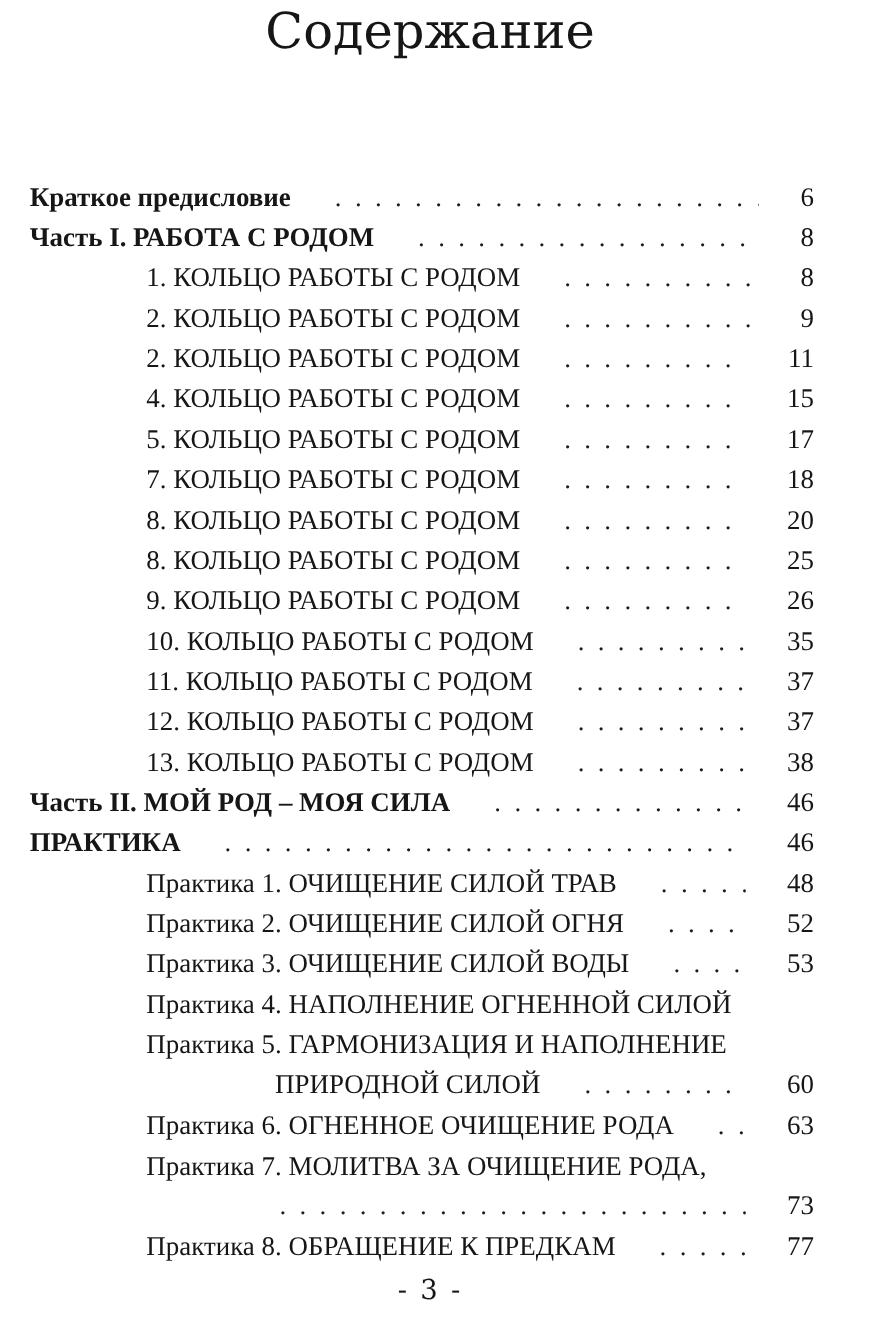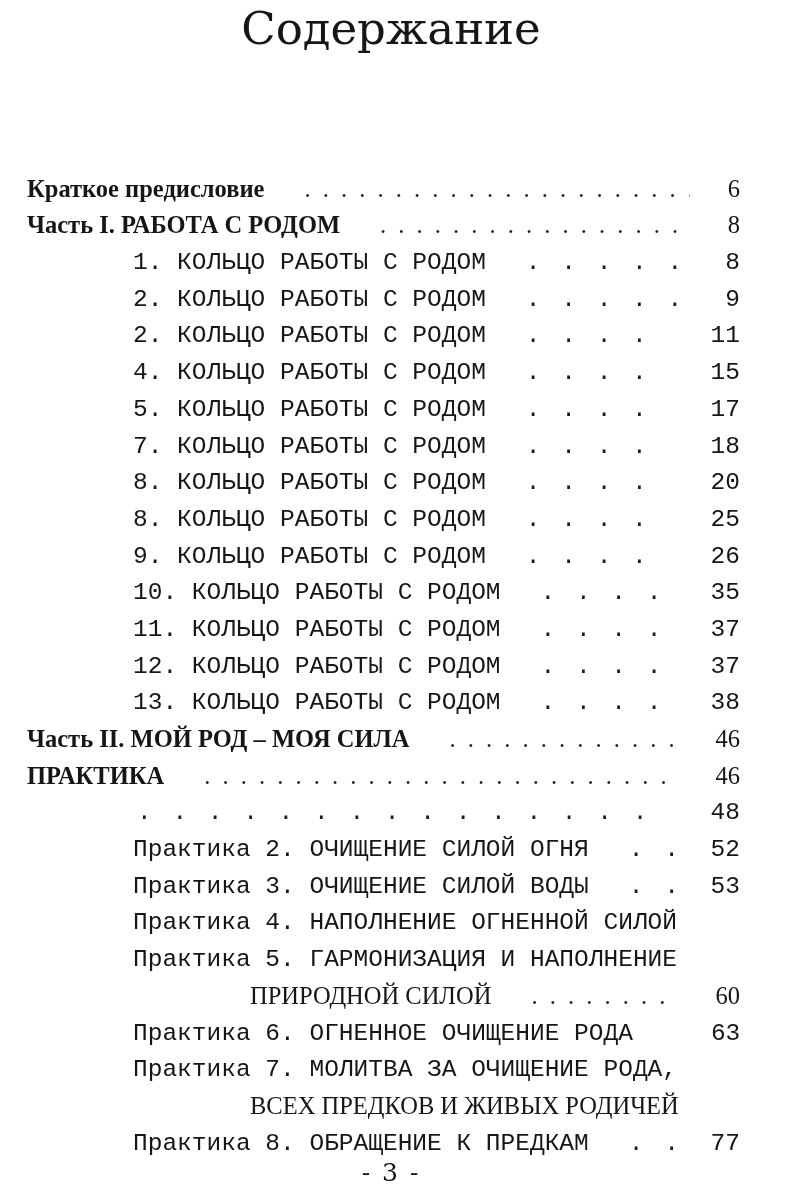--- a/index.html
+++ b/index.html
@@ -30,34 +30,34 @@
     margin: 0;
   }
   .toc {
     position: absolute;
     top: 166px;
     left: 27px;
     right: 42px;
   }
   .toc-row {
     display: flex;
-    align-items: flex-end;
+    align-items: flex-start;
     height: 36.7px;
     font-size: 24.5px;
     white-space: nowrap;
     overflow: hidden;
     gap: 36px;
   }
   .toc-row .label {
     flex: 0 0 auto;
   }
   .toc-row.bold .label {
     font-weight: bold;
   }
-  .toc-row.indent-1 { padding-left: 106px; font-family: Liberation Mono, monospace; }
+  .toc-row.indent-1 { padding-left: 106px; }
   .toc-row.indent-2 { padding-left: 223px; }
   .dots {
     flex: 1 1 auto;
     overflow: hidden;
     white-space: nowrap;
     letter-spacing: 3px;
     margin: 0 2px 0 4px;
     color: #1c1c1c;
   }
   .pagenum {
@@ -161,20 +161,21 @@
         <span class="label">Часть II. МОЙ РОД – МОЯ СИЛА</span>
         <span class="dots">. . . . . . . . . . . . . . . . . . . . . . . . . . . . . . . . . . . . . . . . . . . . . . . . . . . . . . . . . . . . . . . . . . . . . . . . . . . . . . . . . . . . . . . . . . . . . . . . . . . . . . . . . . . . . . . . . . . . . . . . </span>
         <span class="pagenum">46</span>
       </div>
       <div class="toc-row indent-0 bold">
         <span class="label">ПРАКТИКА</span>
         <span class="dots">. . . . . . . . . . . . . . . . . . . . . . . . . . . . . . . . . . . . . . . . . . . . . . . . . . . . . . . . . . . . . . . . . . . . . . . . . . . . . . . . . . . . . . . . . . . . . . . . . . . . . . . . . . . . . . . . . . . . . . . . </span>
         <span class="pagenum">46</span>
       </div>
       <div class="toc-row indent-1">
+        <span class="label">Практика 1. ОЧИЩЕНИЕ СИЛОЙ ТРАВ</span>
         <span class="dots">. . . . . . . . . . . . . . . . . . . . . . . . . . . . . . . . . . . . . . . . . . . . . . . . . . . . . . . . . . . . . . . . . . . . . . . . . . . . . . . . . . . . . . . . . . . . . . . . . . . . . . . . . . . . . . . . . . . . . . . . </span>
         <span class="pagenum">48</span>
       </div>
       <div class="toc-row indent-1">
         <span class="label">Практика 2. ОЧИЩЕНИЕ СИЛОЙ ОГНЯ</span>
         <span class="dots">. . . . . . . . . . . . . . . . . . . . . . . . . . . . . . . . . . . . . . . . . . . . . . . . . . . . . . . . . . . . . . . . . . . . . . . . . . . . . . . . . . . . . . . . . . . . . . . . . . . . . . . . . . . . . . . . . . . . . . . . </span>
         <span class="pagenum">52</span>
       </div>
       <div class="toc-row indent-1">
         <span class="label">Практика 3. ОЧИЩЕНИЕ СИЛОЙ ВОДЫ</span>
@@ -196,21 +197,20 @@
       </div>
       <div class="toc-row indent-1">
         <span class="label">Практика 6. ОГНЕННОЕ ОЧИЩЕНИЕ РОДА</span>
         <span class="dots">. . . . . . . . . . . . . . . . . . . . . . . . . . . . . . . . . . . . . . . . . . . . . . . . . . . . . . . . . . . . . . . . . . . . . . . . . . . . . . . . . . . . . . . . . . . . . . . . . . . . . . . . . . . . . . . . . . . . . . . . </span>
         <span class="pagenum">63</span>
       </div>
       <div class="toc-row indent-1">
         <span class="label">Практика 7. МОЛИТВА ЗА ОЧИЩЕНИЕ РОДА,</span>
       </div>
       <div class="toc-row indent-2">
-        <span class="label">ВСЕХ ПРЕДКОВ И ЖИВЫХ РОДИЧЕЙ</span>
         <span class="dots">. . . . . . . . . . . . . . . . . . . . . . . . . . . . . . . . . . . . . . . . . . . . . . . . . . . . . . . . . . . . . . . . . . . . . . . . . . . . . . . . . . . . . . . . . . . . . . . . . . . . . . . . . . . . . . . . . . . . . . . . </span>
         <span class="pagenum">73</span>
       </div>
       <div class="toc-row indent-1">
         <span class="label">Практика 8. ОБРАЩЕНИЕ К ПРЕДКАМ</span>
         <span class="dots">. . . . . . . . . . . . . . . . . . . . . . . . . . . . . . . . . . . . . . . . . . . . . . . . . . . . . . . . . . . . . . . . . . . . . . . . . . . . . . . . . . . . . . . . . . . . . . . . . . . . . . . . . . . . . . . . . . . . . . . . </span>
         <span class="pagenum">77</span>
       </div>
     </div>
 

